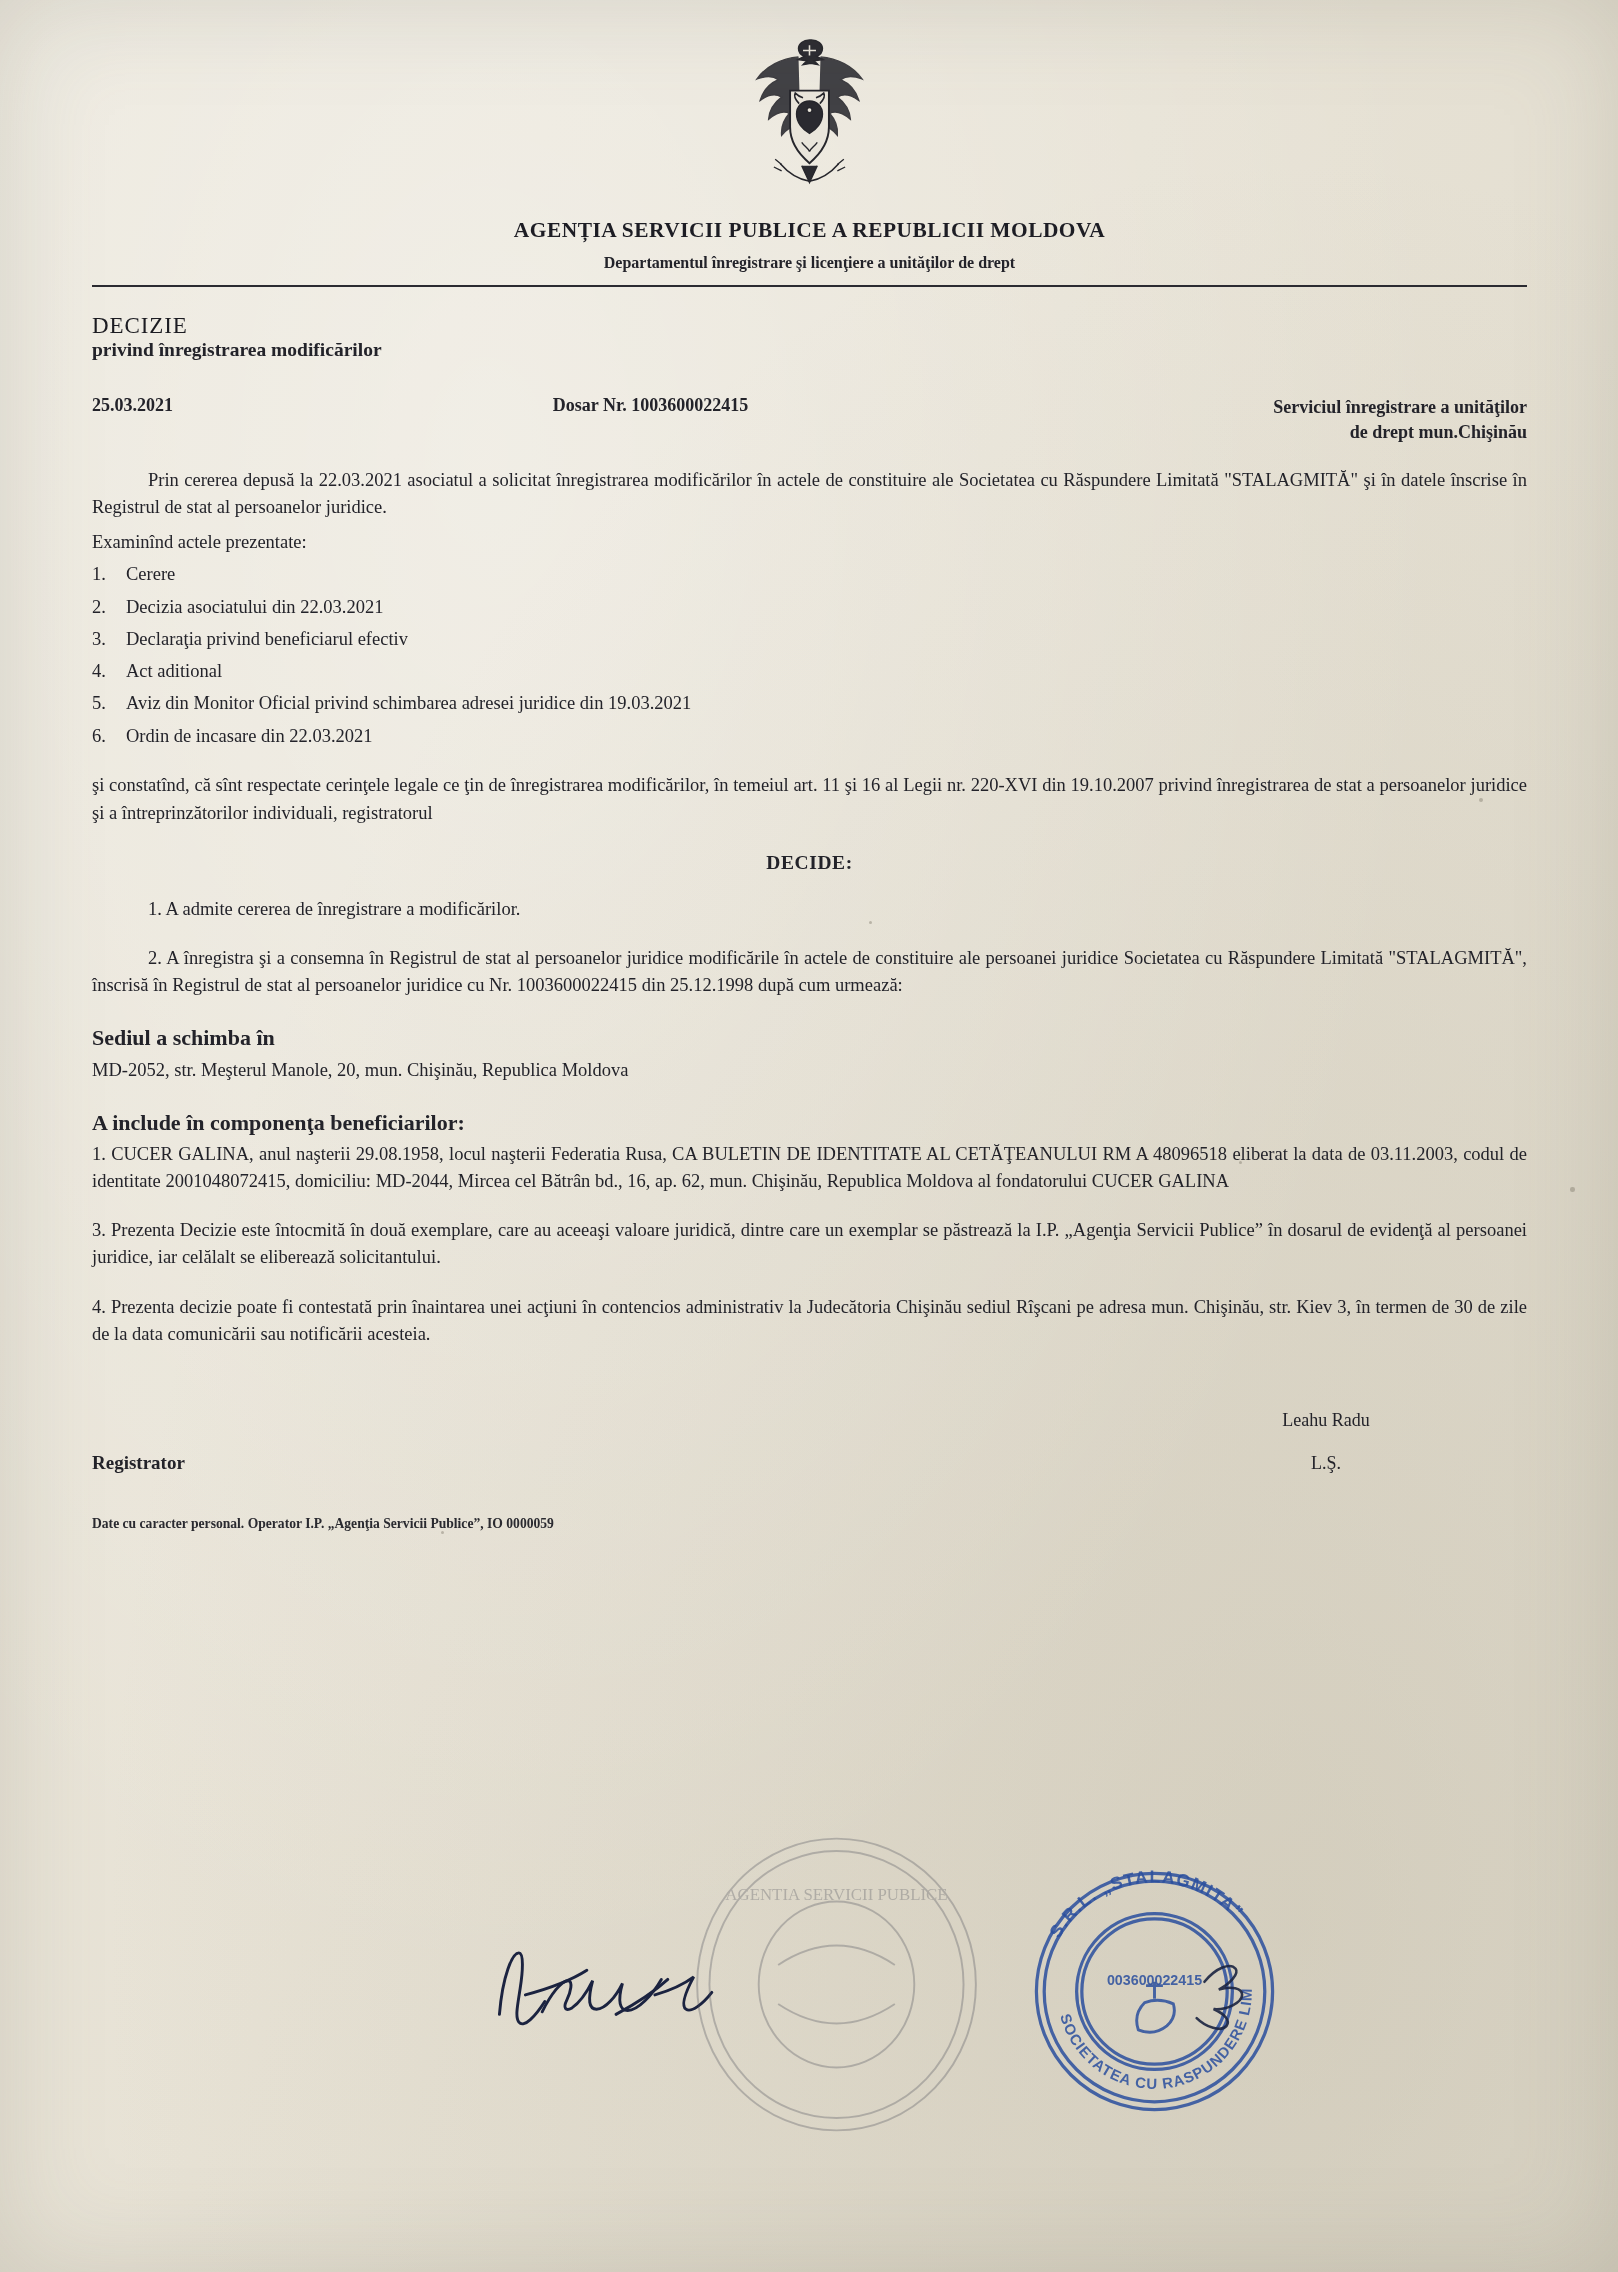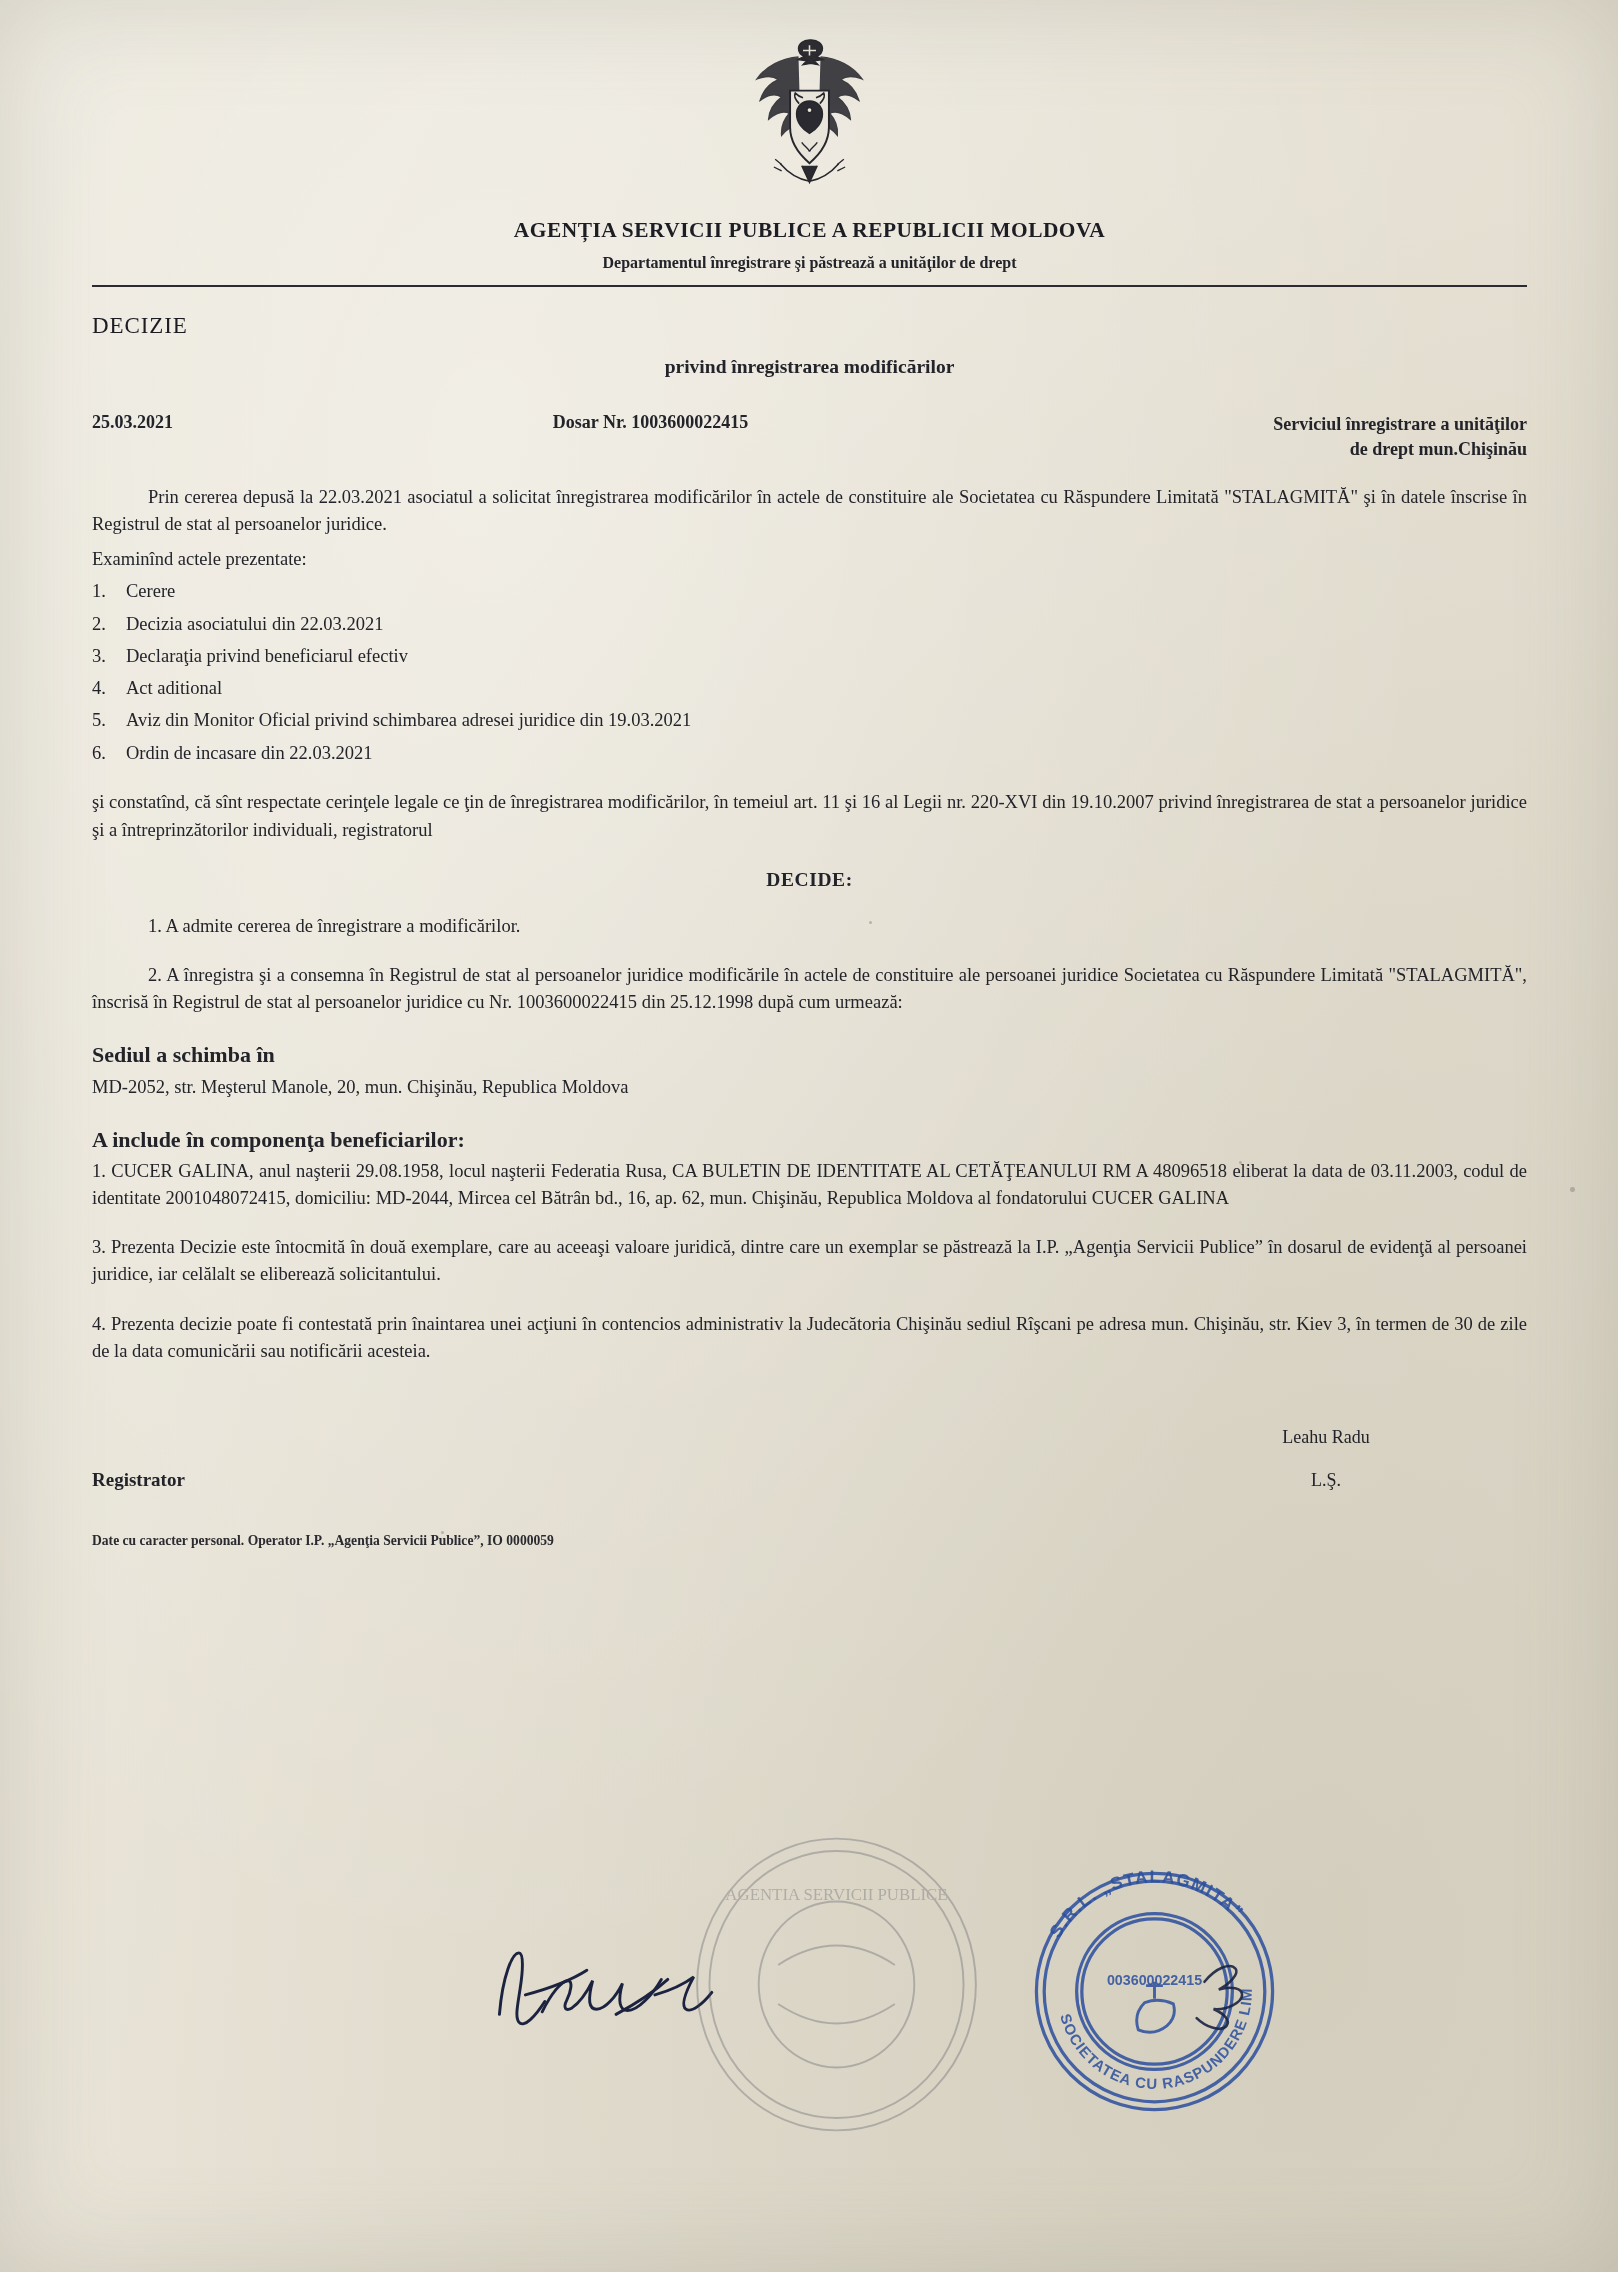--- a/index.html
+++ b/index.html
@@ -70,24 +70,22 @@
 
   
   .doc-title {
     text-align: left;
     font-size: 23px;
     letter-spacing: 0.9px;
     margin-top: 26px;
     color: #1c1c22;
   }
   .doc-subtitle {
-    text-align: center;
     font-size: 19.5px;
     font-weight: 700;
-    margin-top: 17px;
   }
 
   
   .meta-row {
     display: flex;
     align-items: flex-start;
     margin-top: 34px;
     font-weight: 700;
     font-size: 18px;
   }
@@ -226,21 +224,21 @@
           <path d="M103 172 c4 6 10 9 12 14 M127 172 c-4 6 -10 9 -12 14" stroke-width="2.2"></path>
 
           <path d="M70 205 c12 14 28 24 45 27 M160 205 c-12 14 -28 24 -45 27" stroke-width="2.4"></path>
           <path d="M62 198 l10 8 M60 210 l12 6 M168 198 l-10 8 M170 210 l-12 6" stroke-width="2"></path>
 
           <path d="M103 208 l12 26 l12 -26" fill="#2a2a30"></path>
         </g>
       </svg>
 
       <div class="org-name">AGENȚIA SERVICII PUBLICE A REPUBLICII MOLDOVA</div>
-      <div class="dept-name">Departamentul înregistrare şi păstrează a unităţilor de drept</div>
+      <div class="dept-name">Departamentul înregistrare şi licenţiere a unităţilor de drept</div>
       <div class="rule"></div>
     </div>
 
     <div class="doc-title">DECIZIE</div>
     <div class="doc-subtitle">privind înregistrarea modificărilor</div>
 
     <div class="meta-row">
       <div class="meta-date">25.03.2021</div>
       <div class="meta-dosar">Dosar Nr. 1003600022415</div>
       <div class="meta-office">

